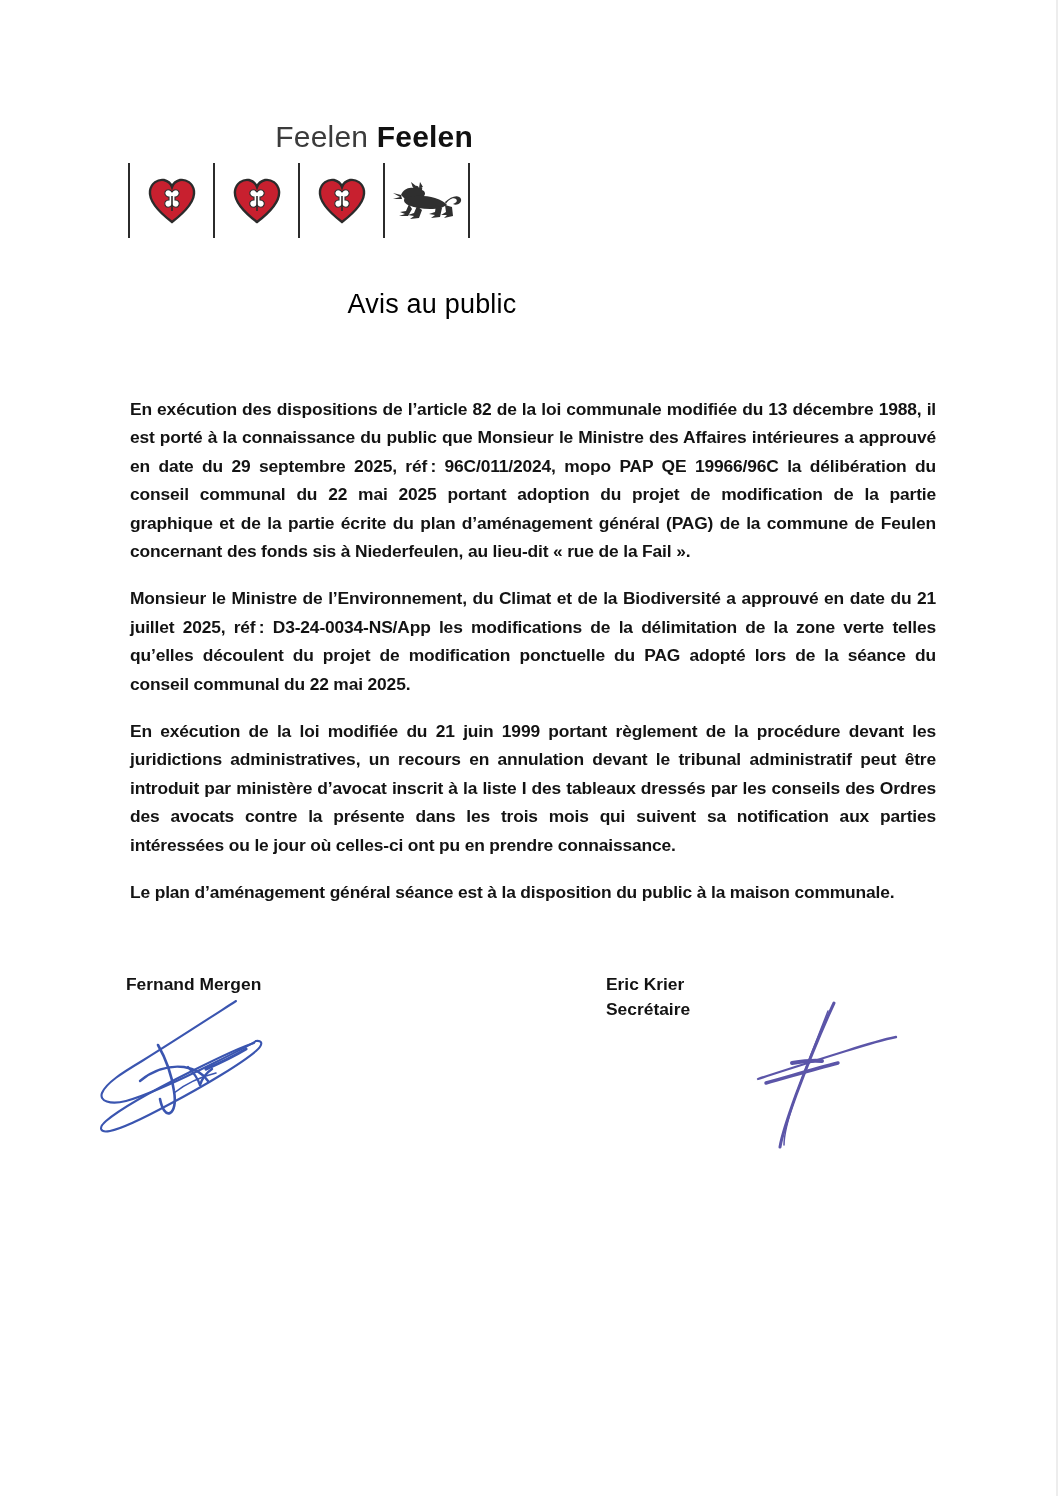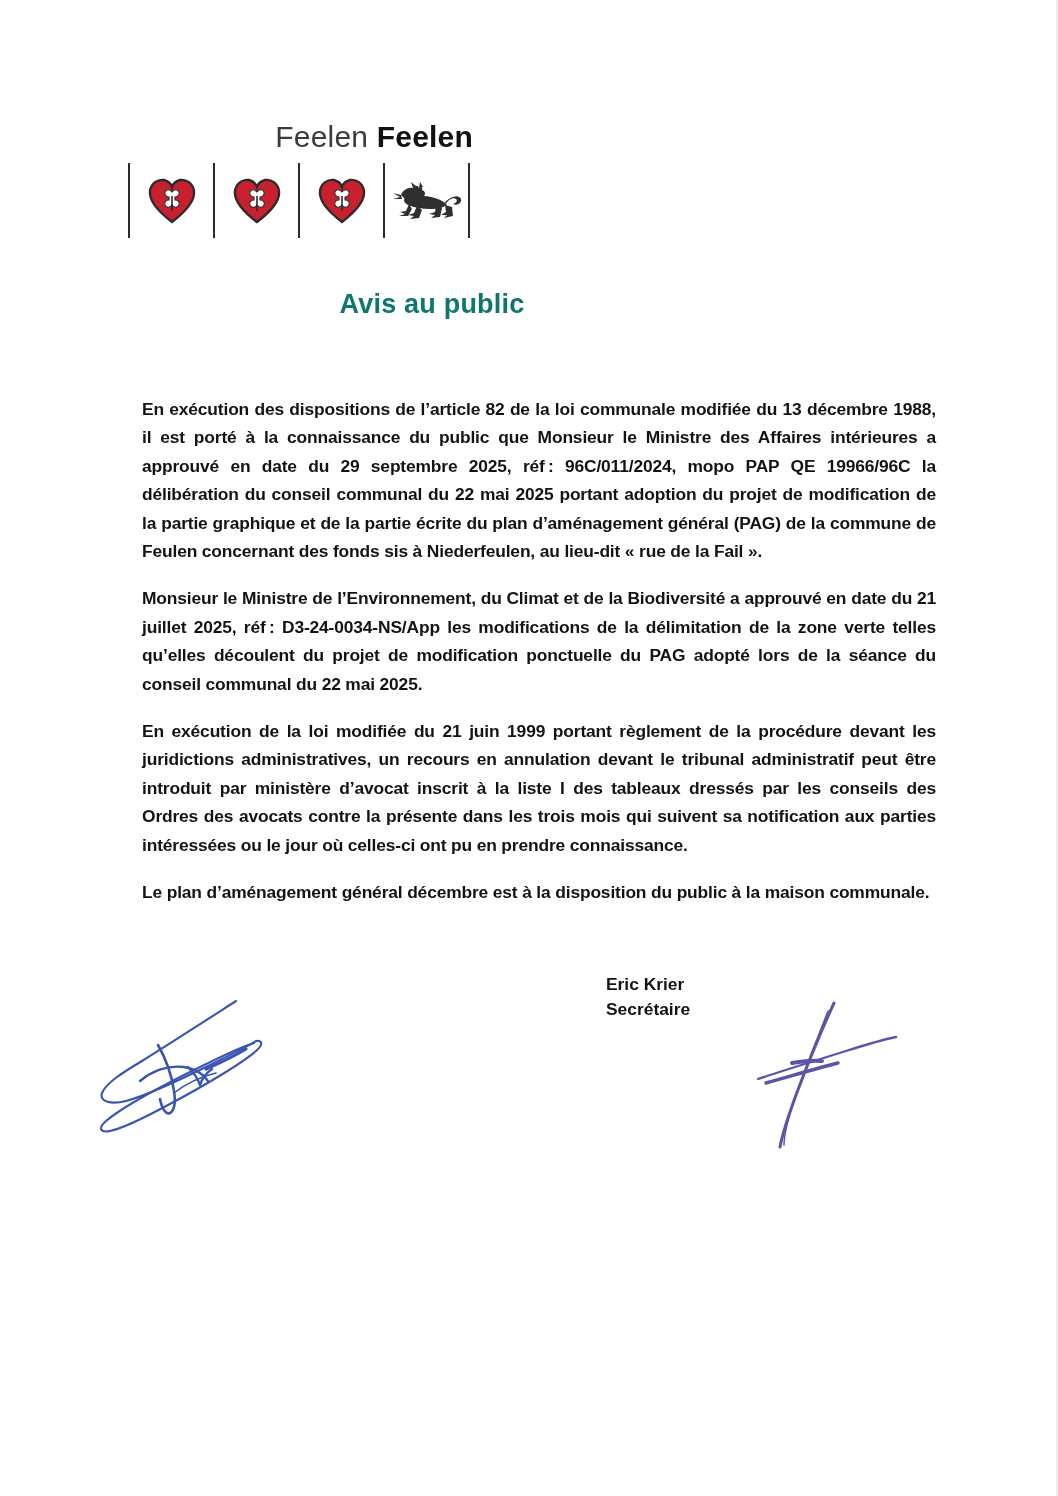--- a/index.html
+++ b/index.html
@@ -77,39 +77,39 @@
   .crest-cell svg { display: block; }
 
   
   .doc-title {
     position: absolute;
     left: 0;
     top: 289px;
     width: 864px;
     text-align: center;
     font-size: 27px;
-    font-weight: 700;
-    color: #0f766e;
+    font-weight: 400;
+    color: #000000;
     letter-spacing: 0.2px;
   }
 
   
   .body-copy {
     position: absolute;
     left: 126px;
     top: 395px;
     width: 810px;
   }
   .para {
     text-align: justify;
     text-justify: inter-word;
     font-size: 17.4px;
     line-height: 28.4px;
     color: #131313;
-    margin: 0 0 19px 16px;
+    margin: 0 0 19px 4px;
     font-weight: 600;
     letter-spacing: -0.15px;
   }
   .para.last-left {
     text-align: left;
   }
   .para:last-child { margin-bottom: 0; }
 
   
   .sig-area {
@@ -232,26 +232,27 @@
 
     </div>
   </div>
 
   <div class="doc-title">Avis au public</div>
 
   <div class="body-copy">
     <p class="para">En exécution des dispositions de l’article 82 de la loi communale modifiée du 13 décembre 1988, il est porté à la connaissance du public que Monsieur le Ministre des Affaires intérieures a approuvé en date du 29 septembre 2025, réf : 96C/011/2024, mopo PAP QE 19966/96C la délibération du conseil communal du 22 mai 2025 portant adoption du projet de modification de la partie graphique et de la partie écrite du plan d’aménagement général (PAG) de la commune de Feulen concernant des fonds sis à Niederfeulen, au lieu-dit « rue de la Fail ».</p>
     <p class="para">Monsieur le Ministre de l’Environnement, du Climat et de la Biodiversité a approuvé en date du 21 juillet 2025, réf : D3-24-0034-NS/App les modifications de la délimitation de la zone verte telles qu’elles découlent du projet de modification ponctuelle du PAG adopté lors de la séance du conseil communal du 22 mai 2025.</p>
     <p class="para">En exécution de la loi modifiée du 21 juin 1999 portant règlement de la procédure devant les juridictions administratives, un recours en annulation devant le tribunal administratif peut être introduit par ministère d’avocat inscrit à la liste I des tableaux dressés par les conseils des Ordres des avocats contre la présente dans les trois mois qui suivent sa notification aux parties intéressées ou le jour où celles-ci ont pu en prendre connaissance.</p>
-    <p class="para last-left">Le plan d’aménagement général décembre est à la disposition du public à la maison communale.</p>
+    <p class="para last-left">Le plan d’aménagement général séance est à la disposition du public à la maison communale.</p>
   </div>
 
   <div class="sig-area">
 
     <div class="sig-col sig-col-left">
+      <div class="sig-name">Fernand Mergen</div>
       <div class="sig-mark sig-mark-left">
         <svg viewBox="0 0 200 160">
           <g fill="none" stroke="#3a55b0" stroke-linecap="round" stroke-linejoin="round">
             <path d="M140 4 C 112 22, 78 44, 46 64 C 26 76, 10 86, 6 96 C 3 104, 14 108, 30 104 C 52 98, 86 82, 118 66 C 140 55, 156 47, 160 44" stroke-width="2.1"></path>
             <path d="M160 44 C 166 43, 168 47, 160 54 C 146 66, 110 88, 72 108 C 46 122, 24 132, 14 134 C 4 136, 2 131, 10 124 C 24 112, 60 92, 96 74 C 124 60, 148 49, 158 46" stroke-width="2.1"></path>
             <path d="M62 48 C 70 62, 76 80, 78 94 C 80 106, 78 114, 74 116 C 70 118, 66 112, 64 102" stroke-width="2.6"></path>
             <path d="M44 84 C 56 74, 72 68, 88 70 C 100 72, 108 78, 112 84" stroke-width="2.4"></path>
             <path d="M92 70 C 98 76, 102 82, 104 88 C 106 82, 110 76, 116 72" stroke-width="2.4"></path>
             <path d="M110 72 C 124 66, 140 58, 150 52" stroke-width="3.2"></path>
             <path d="M78 96 C 88 88, 104 80, 120 76" stroke-width="1.6"></path>

